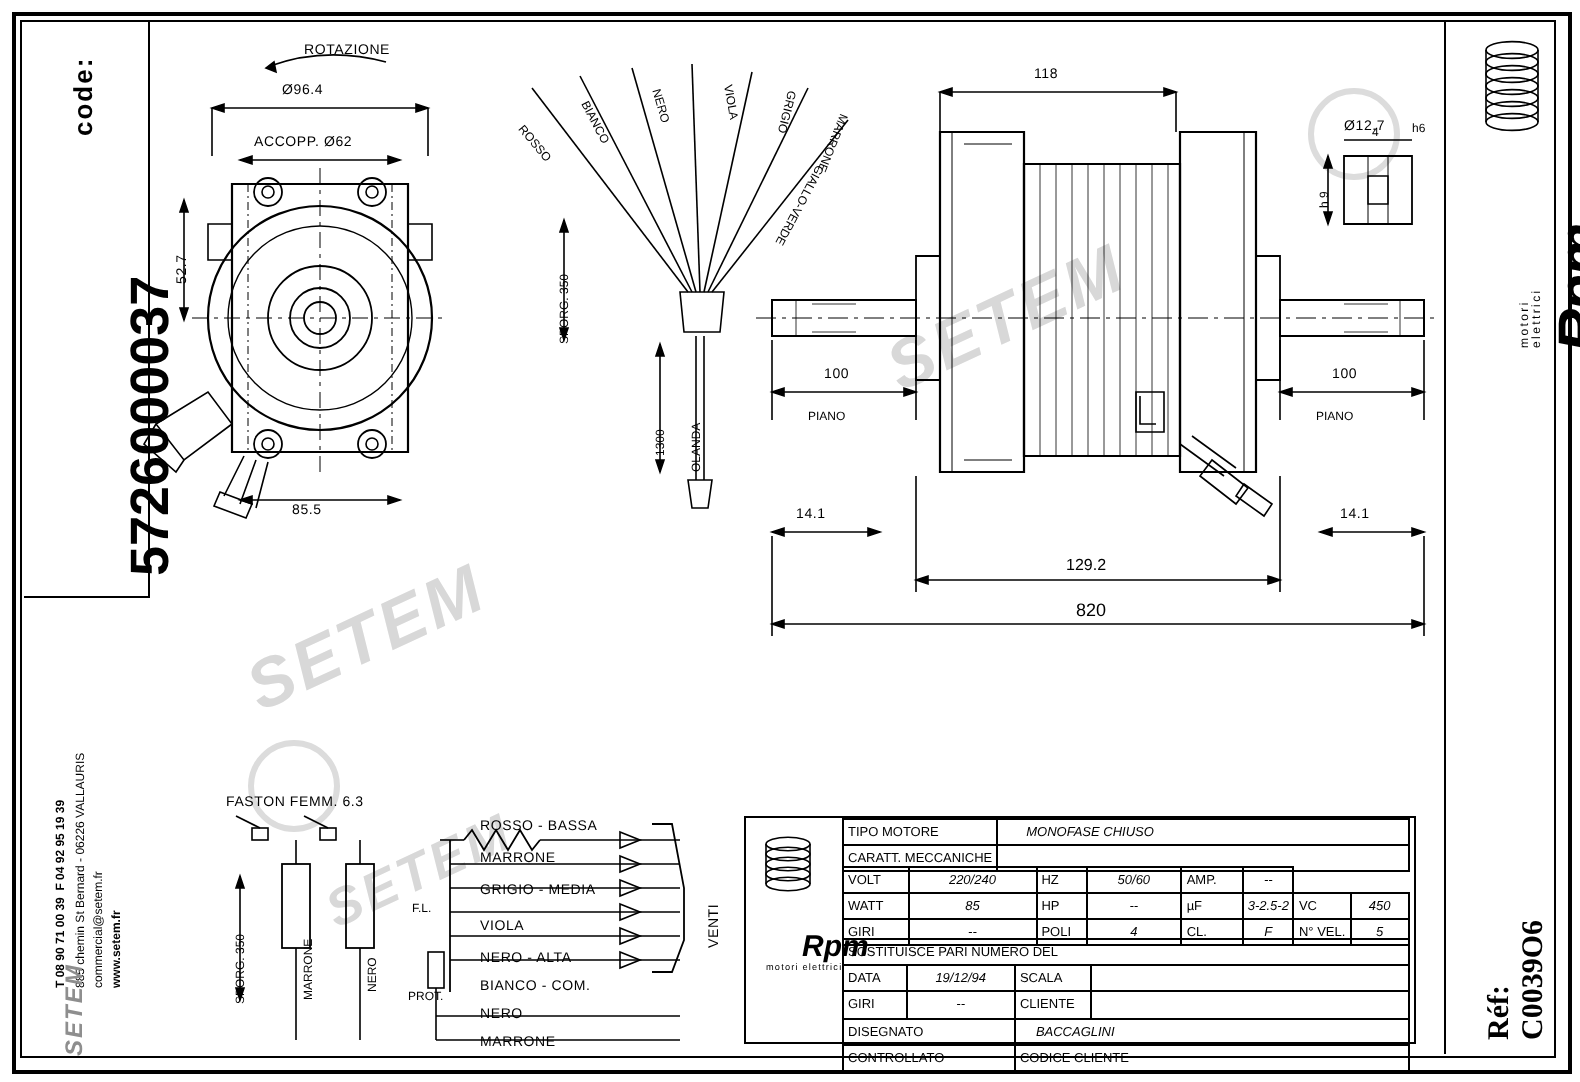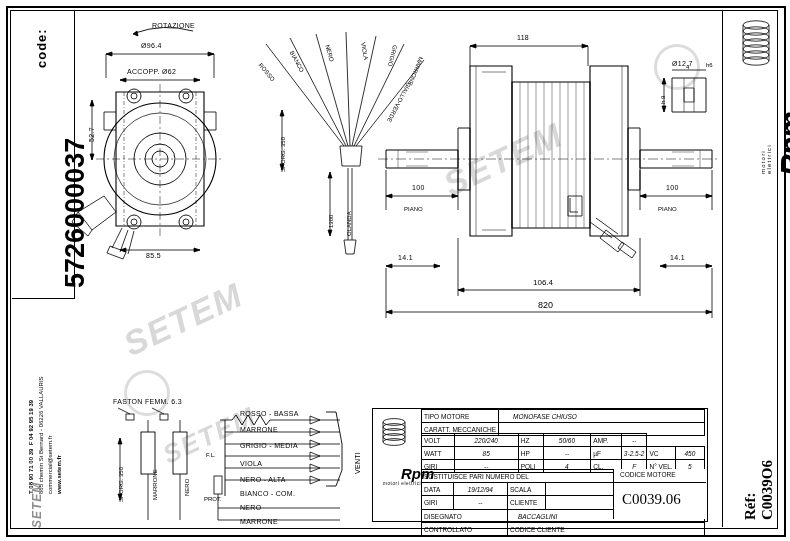--- a/index.html
+++ b/index.html
@@ -291,21 +291,21 @@
   <div class="abs txt" style="left:672px;top:60px;">Ø12.7</div>
   <div class="abs txt6" style="left:706px;top:62px;">h6</div>
   <div class="abs txt6 rot90" style="left:660px;top:104px;">h 9</div>
   <div class="abs txt6" style="left:686px;top:64px;">4</div>
   <div class="abs txt" style="left:412px;top:184px;">100</div>
   <div class="abs txt6" style="left:404px;top:206px;">PIANO</div>
   <div class="abs txt" style="left:666px;top:184px;">100</div>
   <div class="abs txt6" style="left:658px;top:206px;">PIANO</div>
   <div class="abs txt" style="left:398px;top:254px;">14.1</div>
   <div class="abs txt" style="left:670px;top:254px;">14.1</div>
-  <div class="abs txt8" style="left:533px;top:278px;">106.4</div>
+  <div class="abs txt8" style="left:533px;top:278px;">129.2</div>
   <div class="abs txt9" style="left:538px;top:300px;">820</div>
 
   <div class="abs txt" style="left:113px;top:398px;">FASTON FEMM. 6.3</div>
   <div class="abs txt6 rot90" style="left:118px;top:502px;">SPORG. 350</div>
   <div class="abs txt6 rot90" style="left:152px;top:500px;">MARRONE</div>
   <div class="abs txt6 rot90" style="left:184px;top:496px;">NERO</div>
   <div class="abs txt6" style="left:206px;top:452px;">F.L.</div>
   <div class="abs txt6" style="left:204px;top:496px;">PROT.</div>
 
   <div class="abs txt" style="left:240px;top:410px;">ROSSO - BASSA</div>
@@ -396,20 +396,15 @@
         <td colspan="2">DISEGNATO</td>
         <td colspan="2" class="it" style="padding-left:10px;">BACCAGLINI</td>
       </tr>
       <tr>
         <td colspan="2">CONTROLLATO</td>
         <td colspan="2">CODICE CLIENTE</td>
       </tr>
     </tbody>
       </table>
 
-    <div class="abs" style="left:240px;top:60px;width:92px;height:50px;border-left:0.8px solid #000;background:#fff;">
-      <div class="abs" style="left:6px;top:2px;font-size:6.5px;">CODICE MOTORE</div>
-      <div class="abs" style="left:0;top:13px;width:92px;border-top:0.8px solid #000;"></div>
-      <div class="abs" style="left:8px;top:22px;font-size:15px;font-family:'Liberation Serif',serif;">C0039.06</div>
-    </div>
   </div>
 
 </div>
 
 </body></html>

